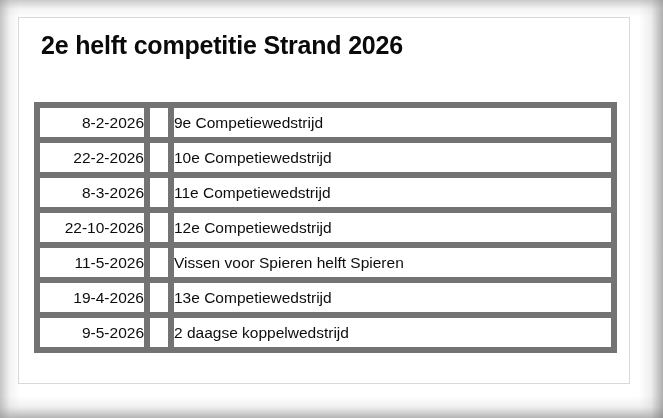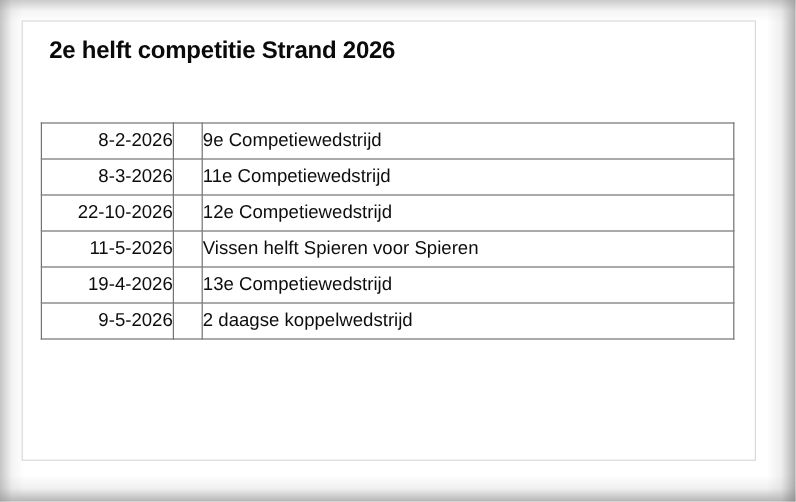--- a/index.html
+++ b/index.html
@@ -49,41 +49,41 @@
     box-sizing: border-box;
     overflow: hidden;
   }
 
   
   #doc-title {
     position: absolute;
     left: 22px;
     top: 13px;
     font-family: "Liberation Sans", sans-serif;
-    font-size: 20px;
+    font-size: 25px;
     font-weight: bold;
     color: #0a0a0a;
     letter-spacing: -0.2px;
     white-space: nowrap;
   }
 
   
   #schedule-table {
     position: absolute;
     left: 15px;
     top: 84px;
     width: 577px;
     border-collapse: collapse;
     table-layout: fixed;
     font-family: "Liberation Sans", sans-serif;
     font-size: 15.5px;
     color: #0d0d0d;
   }
   #schedule-table td {
-    border: 1px solid #737373;
+    border: 6px solid #737373;
     height: 29px;
     line-height: 29px;
     padding: 0;
     box-sizing: border-box;
     overflow: hidden;
     white-space: nowrap;
   }
   col.col-date  { width: 110px; }
   col.col-blank { width: 24px;  }
   col.col-desc  { width: 443px; }
@@ -117,33 +117,38 @@
         <col class="col-blank">
         <col class="col-desc">
       </colgroup>
       <tbody id="schedule-body">
           <tr>
             <td class="cell-date">8-2-2026</td>
             <td class="cell-blank"></td>
             <td class="cell-desc">9e Competiewedstrijd</td>
           </tr>
           <tr>
+            <td class="cell-date">22-2-2026</td>
+            <td class="cell-blank"></td>
+            <td class="cell-desc">10e Competiewedstrijd</td>
+          </tr>
+          <tr>
             <td class="cell-date">8-3-2026</td>
             <td class="cell-blank"></td>
             <td class="cell-desc">11e Competiewedstrijd</td>
           </tr>
           <tr>
             <td class="cell-date">22-10-2026</td>
             <td class="cell-blank"></td>
             <td class="cell-desc">12e Competiewedstrijd</td>
           </tr>
           <tr>
             <td class="cell-date">11-5-2026</td>
             <td class="cell-blank"></td>
-            <td class="cell-desc">Vissen helft Spieren voor Spieren</td>
+            <td class="cell-desc">Vissen voor Spieren helft Spieren</td>
           </tr>
           <tr>
             <td class="cell-date">19-4-2026</td>
             <td class="cell-blank"></td>
             <td class="cell-desc">13e Competiewedstrijd</td>
           </tr>
           <tr>
             <td class="cell-date">9-5-2026</td>
             <td class="cell-blank"></td>
             <td class="cell-desc">2 daagse koppelwedstrijd</td>

